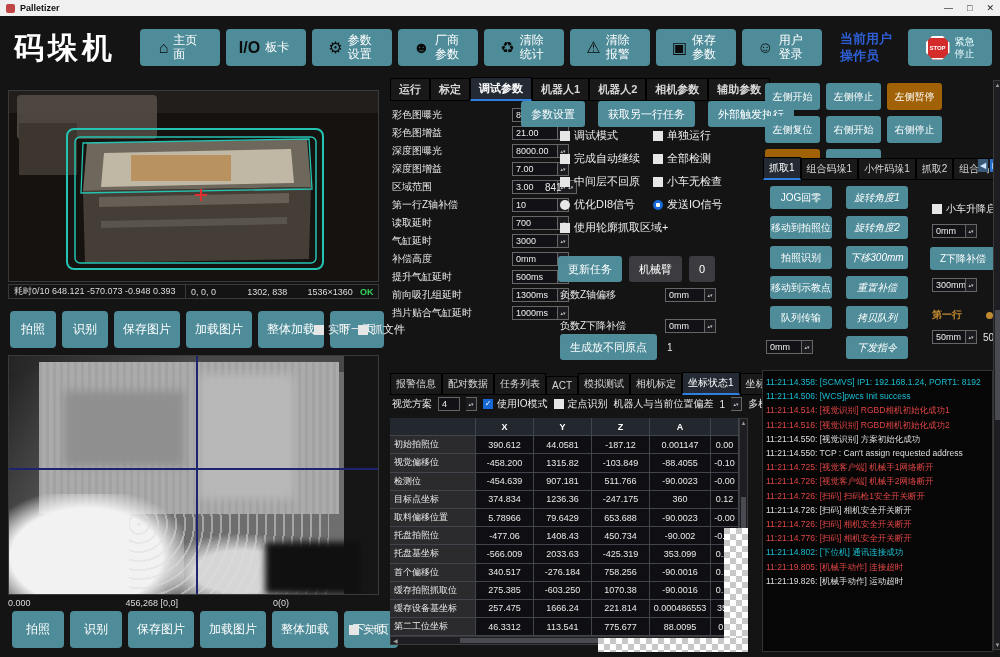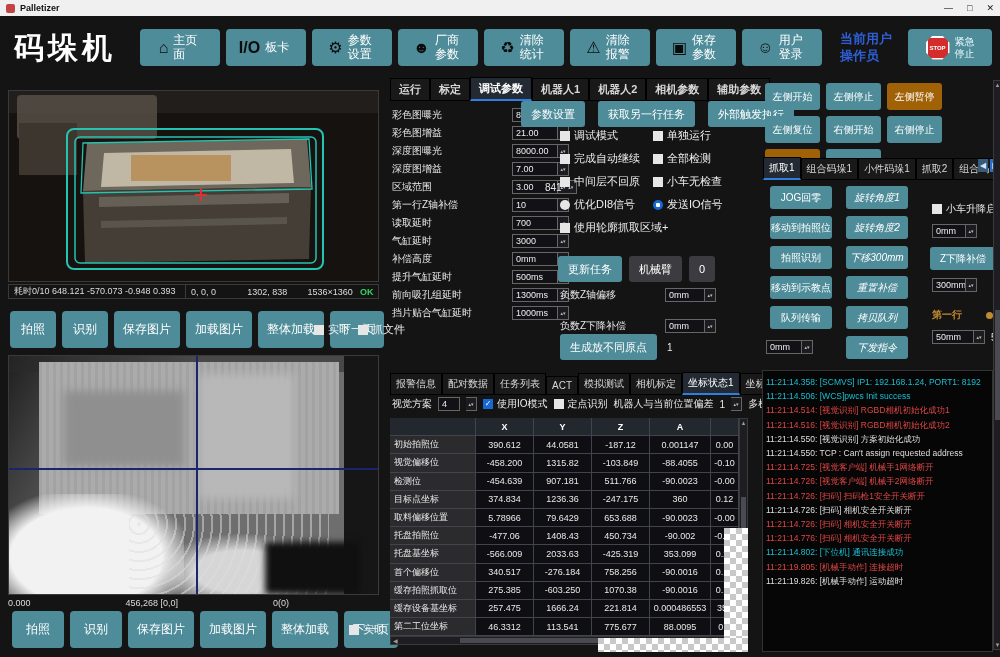--- a/index.html
+++ b/index.html
@@ -676,21 +676,21 @@
   <div class="gbtn" style="position:absolute; left:930px; top:247px; width:66px;">Z下降补偿</div>
   <div class="rspin" style="position:absolute; left:932px; top:278px;">
     <span class="pval" style="width:34px">300mm</span>
     <span class="spinar">▴▾</span>
   </div>
   <div style="position:absolute; left:932px; top:308px; display:flex; gap:24px; align-items:center;">
     <span class="orange-label">第一行</span>
     <span style="width:7px;height:7px;background:#c08a30;border-radius:50%;"></span>
   </div>
   <div class="rspin" style="position:absolute; left:932px; top:330px;">
-    <span class="pval" style="width:42px">50mm</span>
+    <span class="pval" style="width:34px">50mm</span>
     <span class="spinar">▴▾</span>
     <span class="wlabel" style="margin-left:6px">50</span>
   </div>
 
   <div class="logpanel">
 
       <div class="logline cyan">
         <span>11:21:14.358:</span>
         <span>[SCMVS] IP1: 192.168.1.24, PORT1: 8192</span>
       </div>

